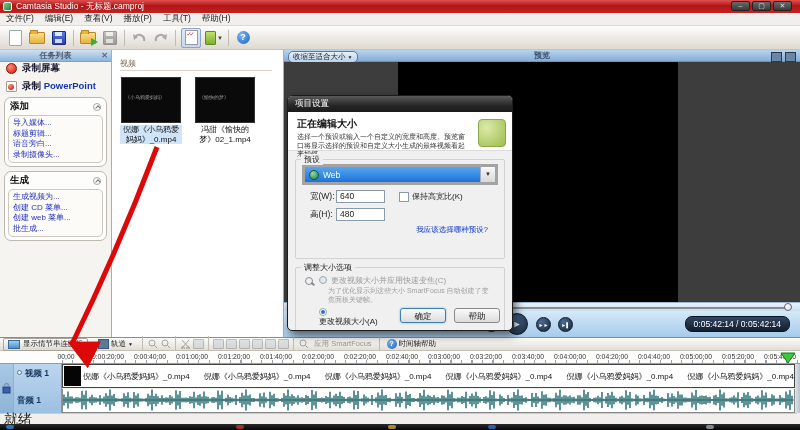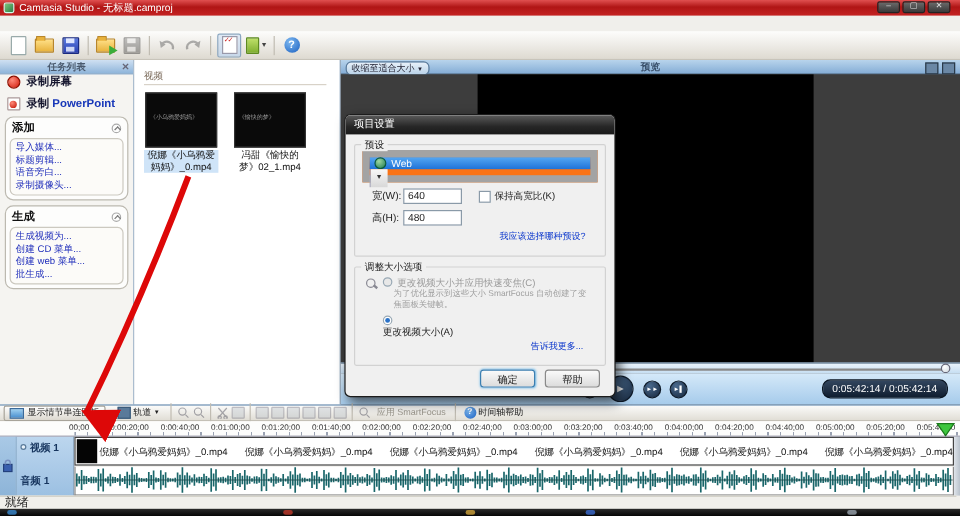--- a/index.html
+++ b/index.html
@@ -93,23 +93,23 @@
   .dialog{position:absolute;left:287px;top:95px;width:226px;height:236px;z-index:50;
      border:1px solid #1c1c1c;border-radius:5px;box-shadow:3px 4px 10px rgba(0,0,0,.6);
      background:#f0f0f0;box-sizing:border-box;overflow:hidden;}
   .dlg-title{height:16px;background:linear-gradient(#5a5a5a,#262626 60%,#1a1a1a);color:#fff;
      font-size:8.5px;line-height:14px;padding-left:7px;}
   .dlg-header{background:#fff;border-bottom:1px solid #dcdcdc;padding:5px 7px 4px 9px;position:relative;height:39px;box-sizing:border-box;}
   .dlg-h1{font-weight:bold;font-size:10px;color:#111;}
   .dlg-desc{font-size:7px;line-height:8.5px;color:#333;width:168px;margin-top:2px;}
   .dlg-bigicon{position:absolute;right:6px;top:7px;width:26px;height:26px;border-radius:4px;
      background:radial-gradient(circle at 30% 30%,#dceaa8,#9cbd4e);border:1px solid #8aa845;}
-  .fieldset{position:relative;border:1px solid #d2d2d2;border-radius:2px;margin:8px 7px 0 7px;padding:4px 6px 10px 6px;}
+  .fieldset{position:relative;border:1px solid #d2d2d2;border-radius:2px;margin:8px 7px 0 7px;padding:4px 6px 22px 6px;}
   .legend{position:absolute;top:-6px;left:5px;background:#f0f0f0;padding:0 3px;font-size:8px;color:#222;}
-  .combo{display:flex;height:15px;border:6px solid #a3a3a3;background:#f97316;flex-direction:column;}
+  .combo{display:flex;height:15px;border:3px solid #a3a3a3;background:#86efac;}
   .combo-sel{flex:1;background:linear-gradient(#55a7f2,#1e72d8);display:flex;align-items:center;color:#fff;font-size:8.5px;padding-left:4px;}
   .globe{width:10px;height:10px;border-radius:50%;background:radial-gradient(circle at 35% 30%,#9fd89f,#1a7a52);border:1px solid #0c5a3a;margin-right:4px;box-sizing:border-box;}
   .combo-arrow{width:14px;background:linear-gradient(#f8f8f8,#d8d8d8);border-left:1px solid #aab;
      font-size:6px;color:#333;text-align:center;line-height:15px;}
   .dim-row{display:flex;align-items:center;margin-top:5px;}
   .dim-label{width:34px;font-size:8.5px;padding-left:8px;box-sizing:border-box;}
   .dim-input{width:44px;height:11px;border:1px solid #8a9aa8;background:#fff;font-size:8.5px;line-height:11px;padding-left:3px;}
   .chkrow{display:flex;align-items:center;margin-left:14px;}
   .chk{width:8px;height:8px;border:1px solid #8a9aa8;background:#fff;margin-right:3px;}
   .chklabel{font-size:8px;}
@@ -159,40 +159,48 @@
   .vtrack{position:absolute;left:62px;top:364px;width:733px;height:24px;background:#fff;
      border:1px solid #444;box-sizing:border-box;overflow:hidden;}
   .vthumb{position:absolute;left:1px;top:1px;width:17px;height:20px;background:#050505;}
   .vlabels{position:absolute;left:20px;right:0;top:0;height:100%;display:flex;justify-content:space-between;align-items:center;}
   .vclip-label{font-size:8px;color:#111;white-space:nowrap;flex:none;}
   .atrack{position:absolute;left:62px;top:389px;width:733px;height:24px;background:#fff;
      border:1px solid #888;border-top:none;box-sizing:border-box;}
   .tscroll{position:absolute;left:795px;top:364px;width:5px;height:49px;background:linear-gradient(90deg,#dfe4ea,#b9c2cc);}
   
   .statusbar{position:absolute;left:0;top:413px;width:797px;height:11px;background:#f0efeb;
-     border-top:1px solid #cfccc2;font-size:10px;line-height:11px;padding-left:4px;box-sizing:border-box;color:#222;}
+     border-top:1px solid #cfccc2;font-size:14px;line-height:11px;padding-left:4px;box-sizing:border-box;color:#222;}
   .taskbar{position:absolute;left:0;top:424px;width:800px;height:6px;background:linear-gradient(#2a2a2a,#060606);}
   .tb-dot{position:absolute;top:1px;width:8px;height:4px;border-radius:2px;opacity:.8;}
   .arrow-svg{position:absolute;left:0;top:0;z-index:40;pointer-events:none;}
 </style>
 </head>
 <body>
 
 <div id="root">
 
   <div class="titlebar">
     <div class="app-icon"></div>
     <span>Camtasia Studio - 无标题.camproj</span>
     <div class="winbtns">
       <div class="winbtn">–</div>
       <div class="winbtn">▢</div>
       <div class="winbtn">✕</div>
     </div>
   </div>
 
+  <div class="menubar">
+      <span class="menu-item">文件(F)</span>
+      <span class="menu-item">编辑(E)</span>
+      <span class="menu-item">查看(V)</span>
+      <span class="menu-item">播放(P)</span>
+      <span class="menu-item">工具(T)</span>
+      <span class="menu-item">帮助(H)</span>
+    </div>
 
   <div class="toolbar">
     <div class="tico">
         <div class="icon-page"></div>
       </div>
     <div class="tico">
         <div class="icon-folder"></div>
       </div>
     <div class="tico">
         <div class="icon-floppy"></div>
@@ -322,20 +330,25 @@
     <defs>
       <marker id="ah" markerWidth="6" markerHeight="6" refX="3" refY="5" orient="auto">
         <path d="M0 0 L6 0 L3 6 Z" fill="#dd0808"></path>
       </marker>
     </defs>
     <path d="M157 147 Q118 250 72 344" stroke="#dd0808" stroke-width="5" fill="none" marker-end="url(#ah)"></path>
   </svg>
 
   <div class="dialog">
     <div class="dlg-title">项目设置</div>
+    <div class="dlg-header">
+      <div class="dlg-h1">正在编辑大小</div>
+      <div class="dlg-desc">选择一个预设或输入一个自定义的宽度和高度。预览窗口将显示选择的预设和自定义大小生成的最终视频看起来如何。</div>
+      <div class="dlg-bigicon"></div>
+    </div>
 
     <div class="fieldset">
       <span class="legend">预设</span>
       <div class="combo">
         <div class="combo-sel">
             <span class="globe"></span>
             <span>Web</span>
           </div>
         <div class="combo-arrow">▼</div>
       </div>

